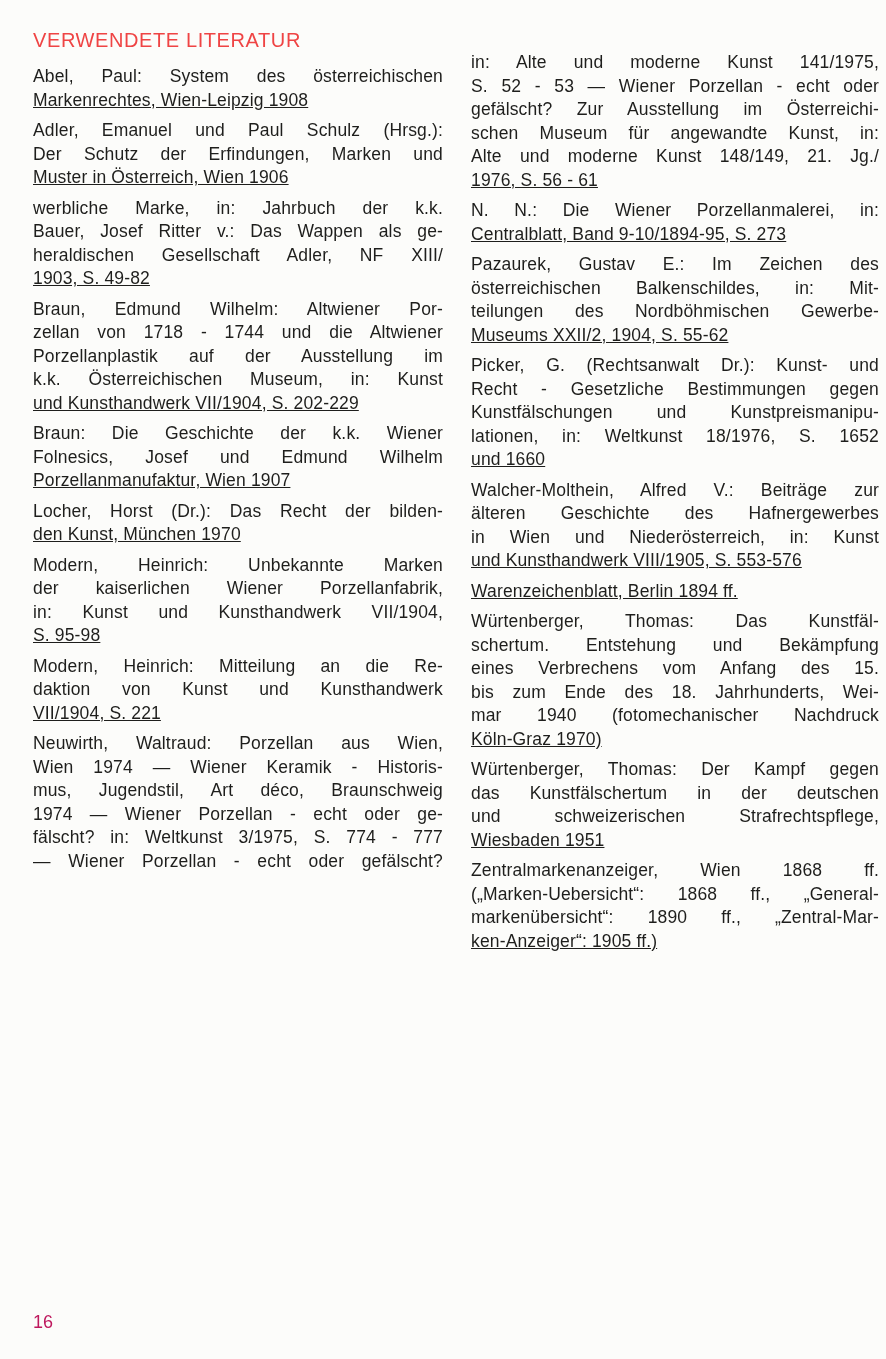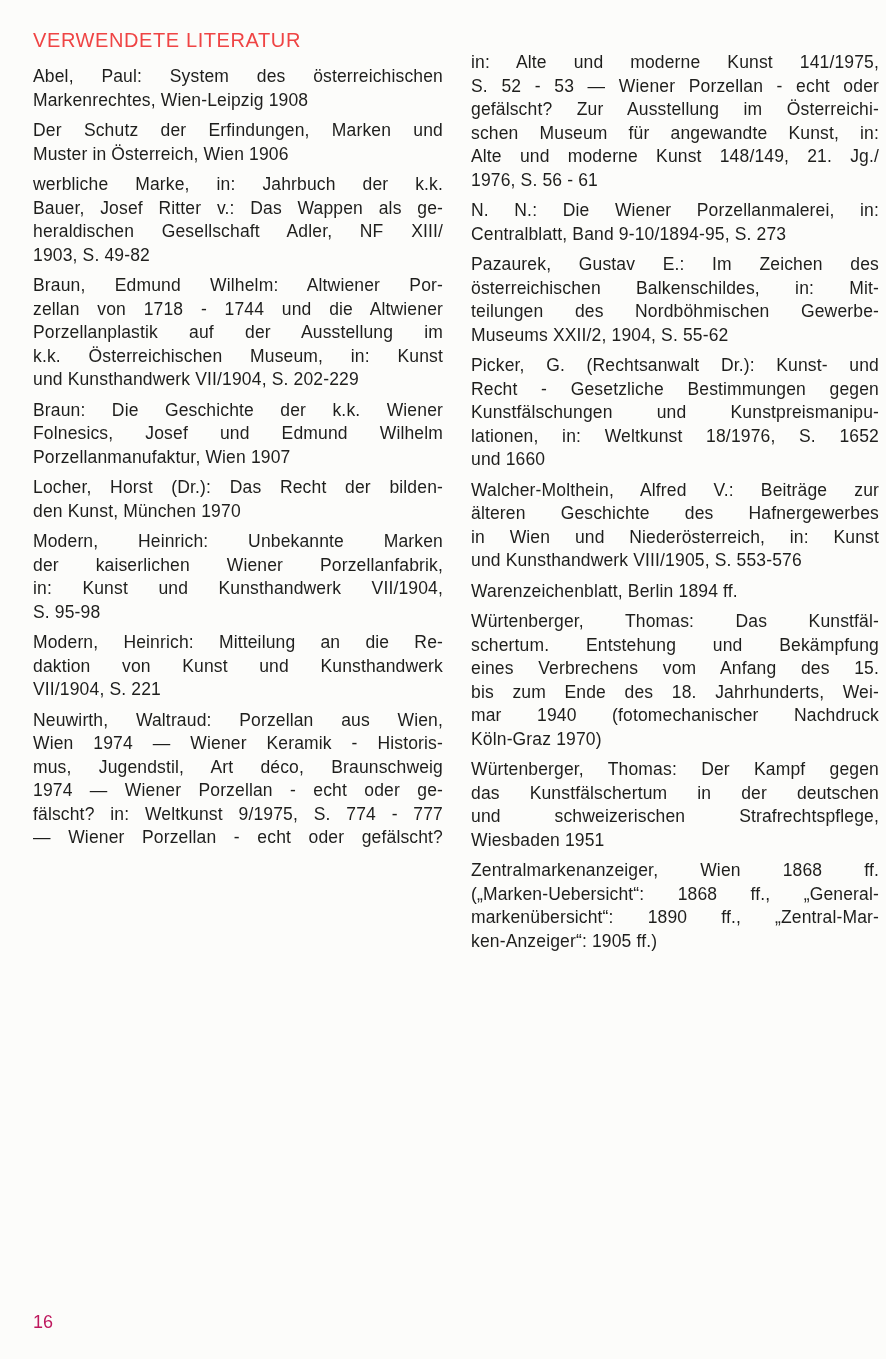--- a/index.html
+++ b/index.html
@@ -42,20 +42,21 @@
   }
   .entry:last-child { margin-bottom: 0; }
   .line {
     text-align: justify;
     text-align-last: justify;
     white-space: normal;
   }
   .line.last {
     text-align: left;
     text-align-last: left;
+    text-decoration: underline;
   }
   .page-number {
     position: absolute;
     left: 33px;
     top: 1311px;
     font-size: 18px;
     line-height: 22px;
     color: #be185d;
   }
 </style>
@@ -65,20 +66,21 @@
 <div class="page">
   <div class="columns">
     <div class="col col-left">
       <h1 class="doc-title">VERWENDETE LITERATUR</h1>
       <div id="left-entries">
           <div class="entry">
             <div class="line">Abel, Paul: System des österreichischen</div>
             <div class="line last">Markenrechtes, Wien-Leipzig 1908</div>
           </div>
           <div class="entry">
+            <div class="line">Adler, Emanuel und Paul Schulz (Hrsg.):</div>
             <div class="line">Der Schutz der Erfindungen, Marken und</div>
             <div class="line last">Muster in Österreich, Wien 1906</div>
           </div>
           <div class="entry">
             <div class="line">werbliche Marke, in: Jahrbuch der k.k.</div>
             <div class="line">Bauer, Josef Ritter v.: Das Wappen als ge-</div>
             <div class="line">heraldischen Gesellschaft Adler, NF XIII/</div>
             <div class="line last">1903, S. 49-82</div>
           </div>
           <div class="entry">
@@ -106,21 +108,21 @@
           <div class="entry">
             <div class="line">Modern, Heinrich: Mitteilung an die Re-</div>
             <div class="line">daktion von Kunst und Kunsthandwerk</div>
             <div class="line last">VII/1904, S. 221</div>
           </div>
           <div class="entry">
             <div class="line">Neuwirth, Waltraud: Porzellan aus Wien,</div>
             <div class="line">Wien 1974 — Wiener Keramik - Historis-</div>
             <div class="line">mus, Jugendstil, Art déco, Braunschweig</div>
             <div class="line">1974 — Wiener Porzellan - echt oder ge-</div>
-            <div class="line">fälscht? in: Weltkunst 9/1975, S. 774 - 777</div>
+            <div class="line">fälscht? in: Weltkunst 3/1975, S. 774 - 777</div>
             <div class="line">— Wiener Porzellan - echt oder gefälscht?</div>
           </div>
         </div>
     </div>
     <div class="col col-right">
       <div id="right-entries">
           <div class="entry">
             <div class="line">in: Alte und moderne Kunst 141/1975,</div>
             <div class="line">S. 52 - 53 — Wiener Porzellan - echt oder</div>
             <div class="line">gefälscht? Zur Ausstellung im Österreichi-</div>

